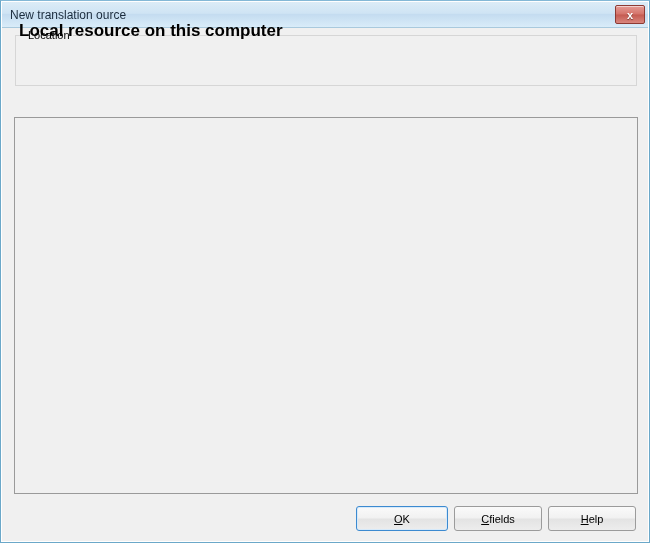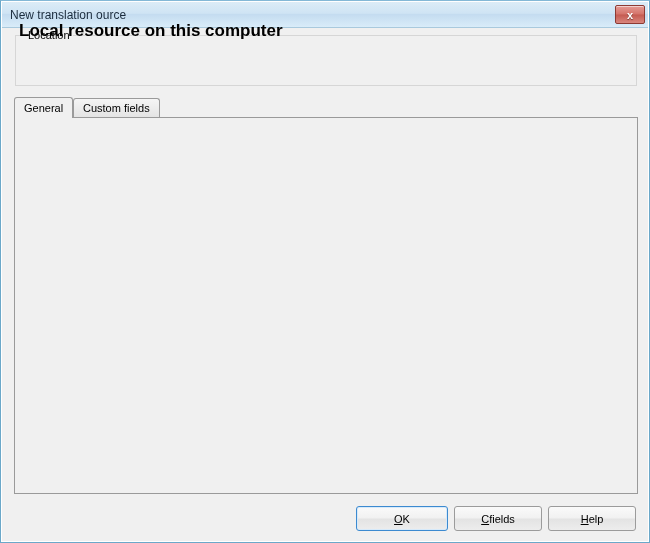--- a/index.html
+++ b/index.html
@@ -332,24 +332,20 @@
     </div>
   </div>
 
   <div class="groupbox" id="location-box">
     <span class="gb-title">Location</span>
   </div>
   <div id="location-value">Local resource on this computer</div>
 
   <div id="tabpanel"></div>
 
-  <div id="tabstrip">
-    <div class="tab active" id="tab-general">General</div>
-    <div class="tab inactive" id="tab-custom">Custom fields</div>
-  </div>
 
   <div class="groupbox" id="props-box">
     <span class="gb-title">Translation memory properties</span>
   </div>
 
   <div class="lbl bold" style="left:25px; top:148px;">
     <u>N</u><span>ame</span>
   </div>
   <div class="txt focused" style="left:145px; top:143px; width:482px; height:22px;">
     <span class="sel-text">My translation memory</span>

